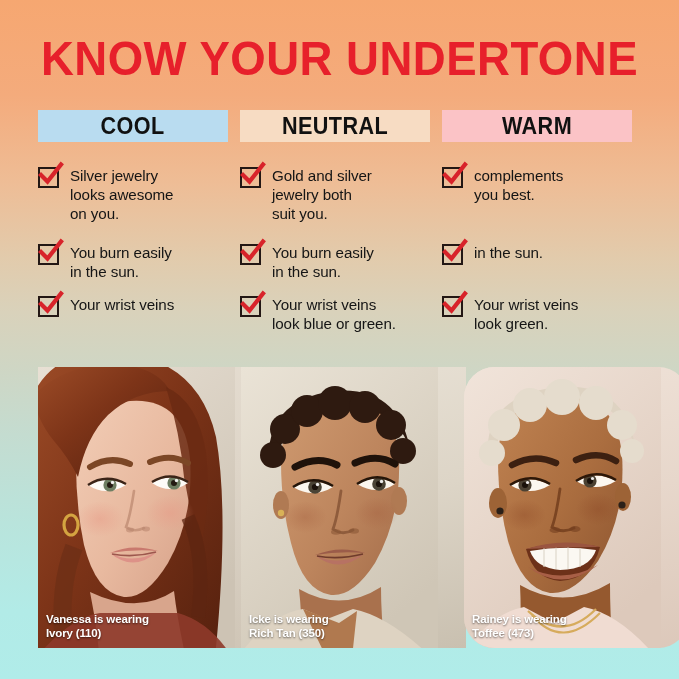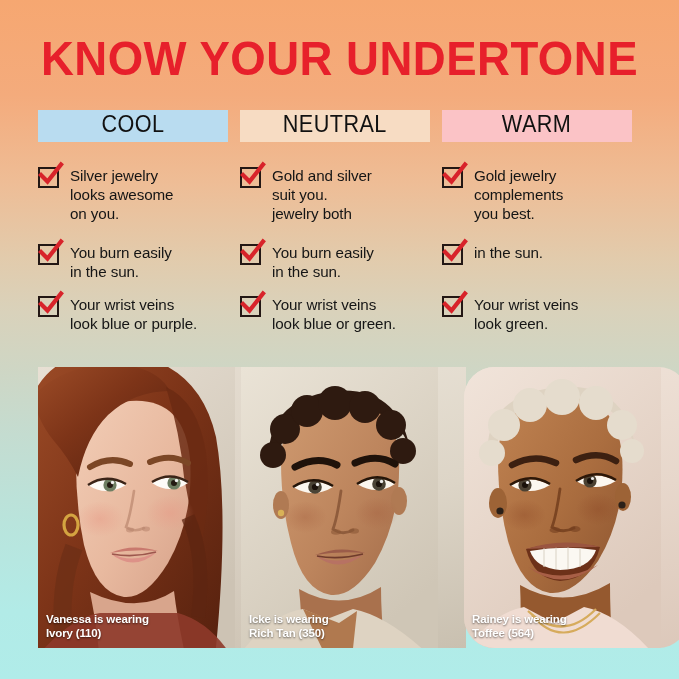--- a/index.html
+++ b/index.html
@@ -31,23 +31,23 @@
     font-weight:bold;font-size:49px;letter-spacing:0.5px;
     color:#e7202b;
     transform:scaleX(0.93);transform-origin:50% 50%;
     white-space:nowrap;
   }
 
   
   .bands{position:absolute;left:38px;top:110px;width:603px;height:32px;}
   .band{
     position:absolute;top:0;height:32px;
-    display:flex;align-items:flex-start;justify-content:center;
+    display:flex;align-items:center;justify-content:center;
     font-family:"Liberation Sans Narrow","Liberation Sans",sans-serif;
-    font-weight:normal;font-size:24px;letter-spacing:0.5px;color:#111;
+    font-weight:bold;font-size:24px;letter-spacing:0.5px;color:#111;
   }
   .band span{transform:scaleX(0.9);display:inline-block;}
   .band.cool   {left:0px;  width:190px;background:#b9dcf0;}
   .band.neutral{left:202px;width:190px;background:#f7dcc3;}
   .band.warm   {left:404px;width:190px;background:#fbc3c6;}
 
   
   .cols{position:absolute;left:38px;top:150px;width:610px;}
   .col{position:absolute;top:0;width:200px;}
   .col.c0{left:0px;}
@@ -148,37 +148,36 @@
       </div>
       <div class="item row2">
         <span class="cbx">
           <span class="box"></span>
           <svg viewBox="0 0 27 27">
               <path d="M4 14 L10.5 20.5 L24 3.5" stroke="#d8232a" stroke-width="4.2" fill="none" stroke-linecap="square"></path>
             </svg>
         </span>
         <div class="txt">
           <div>Your wrist veins</div>
-          <div>look blue or purple.</div>
         </div>
       </div>
     </div>
 
     <div class="col c1">
       <div class="item row0">
         <span class="cbx">
           <span class="box"></span>
           <svg viewBox="0 0 27 27">
               <path d="M4 14 L10.5 20.5 L24 3.5" stroke="#d8232a" stroke-width="4.2" fill="none" stroke-linecap="square"></path>
             </svg>
         </span>
         <div class="txt">
           <div>Gold and silver</div>
+          <div>jewelry both</div>
           <div>suit you.</div>
-          <div>jewelry both</div>
         </div>
       </div>
       <div class="item row1">
         <span class="cbx">
           <span class="box"></span>
           <svg viewBox="0 0 27 27">
               <path d="M4 14 L10.5 20.5 L24 3.5" stroke="#d8232a" stroke-width="4.2" fill="none" stroke-linecap="square"></path>
             </svg>
         </span>
         <div class="txt">
@@ -202,21 +201,20 @@
 
     <div class="col c2">
       <div class="item row0">
         <span class="cbx">
           <span class="box"></span>
           <svg viewBox="0 0 27 27">
               <path d="M4 14 L10.5 20.5 L24 3.5" stroke="#d8232a" stroke-width="4.2" fill="none" stroke-linecap="square"></path>
             </svg>
         </span>
         <div class="txt">
-          <div>Gold jewelry</div>
           <div>complements</div>
           <div>you best.</div>
         </div>
       </div>
       <div class="item row1">
         <span class="cbx">
           <span class="box"></span>
           <svg viewBox="0 0 27 27">
               <path d="M4 14 L10.5 20.5 L24 3.5" stroke="#d8232a" stroke-width="4.2" fill="none" stroke-linecap="square"></path>
             </svg>
@@ -462,18 +460,18 @@
 
           <circle cx="36" cy="144" r="3.6" fill="#2b2018"></circle>
           <circle cx="158" cy="138" r="3.6" fill="#2b2018"></circle>
 
           <path d="M-10 300 Q24 246 60 240 L90 256 L120 240 Q160 248 200 300 Z" fill="#f0dcd2"></path>
           <path d="M64 244 Q98 276 132 242" stroke="#d6ab5c" stroke-width="2.2" fill="none"></path>
           <path d="M68 248 Q98 284 136 246" stroke="#d6ab5c" stroke-width="2.2" fill="none"></path>
         </svg>
         <div class="cap">
           <div>Rainey is wearing</div>
-          <div>Toffee (564)</div>
+          <div>Toffee (473)</div>
         </div>
       </div>
     </div>
   </div>
 </div>
 
 </body></html>

